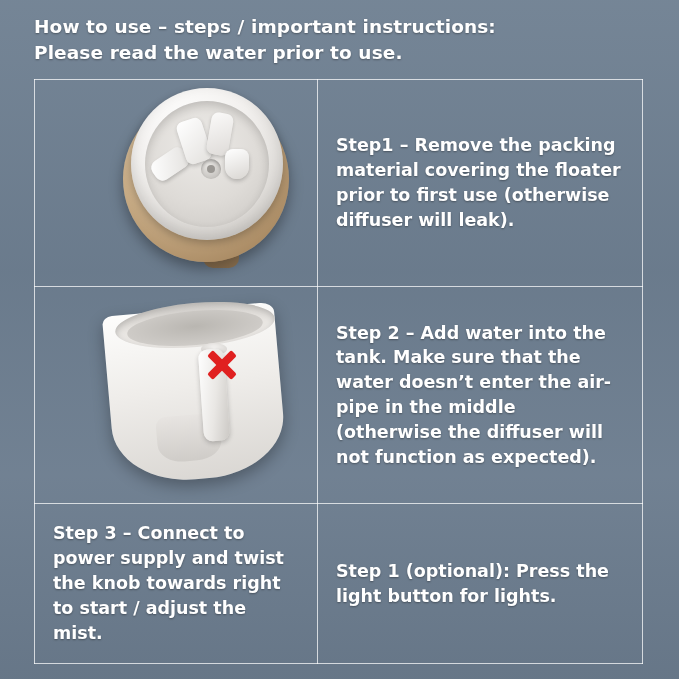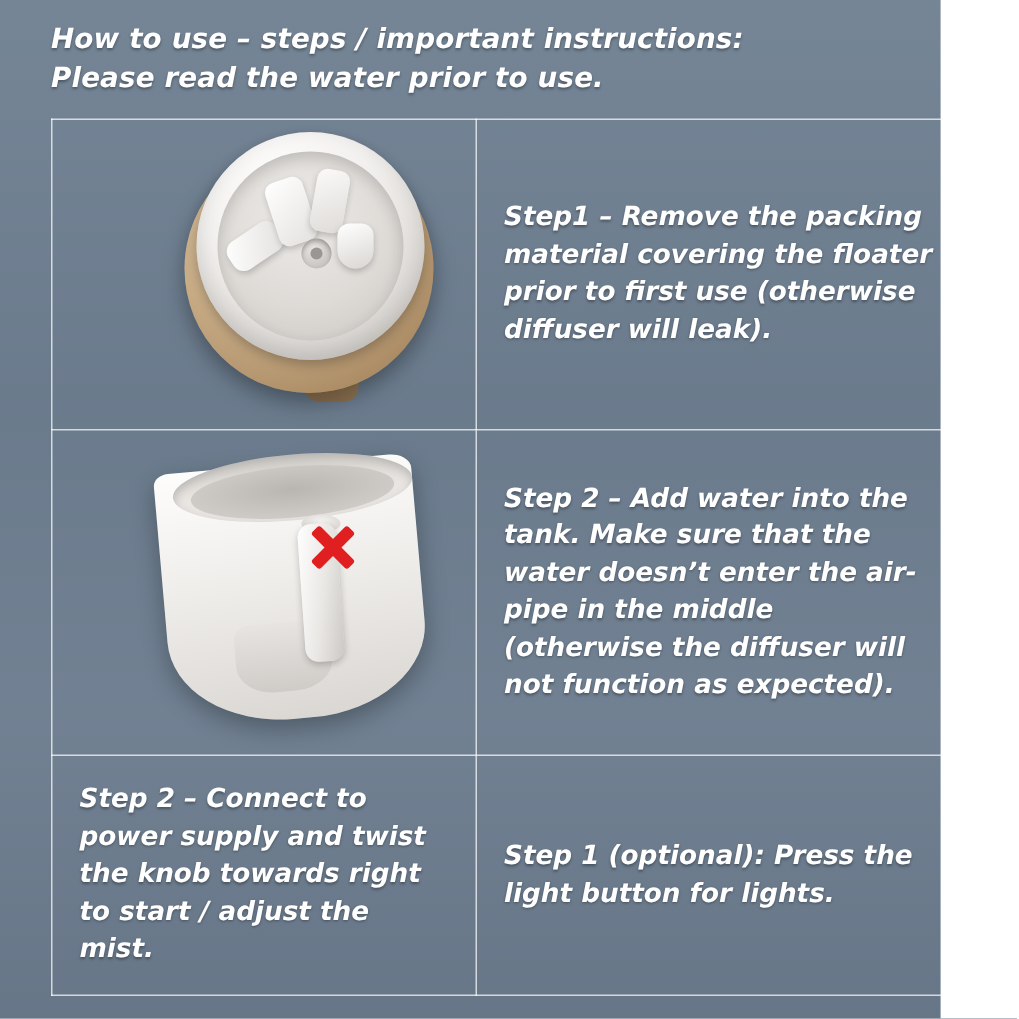--- a/index.html
+++ b/index.html
@@ -8,21 +8,21 @@
   }
   body {
     width: 679px;
     height: 679px;
     overflow: hidden;
     font-family: "DejaVu Sans", sans-serif;
   }
 
   #page {
     position: relative;
-    width: 627px;
+    width: 679px;
     height: 679px;
     box-sizing: border-box;
     background-color: #6e7f91;
     background-image:
       
       repeating-linear-gradient(90deg,
         rgba(255,255,255,0.045) 0px,
         rgba(255,255,255,0.045) 1px,
         rgba(0,0,0,0.00) 1px,
         rgba(0,0,0,0.00) 5px,
@@ -35,21 +35,20 @@
         rgba(255,255,255,0.05) 2px,
         rgba(0,0,0,0.00) 2px,
         rgba(0,0,0,0.00) 27px,
         rgba(0,0,0,0.06) 27px,
         rgba(0,0,0,0.06) 29px,
         rgba(0,0,0,0.00) 29px,
         rgba(0,0,0,0.00) 61px),
       linear-gradient(180deg, #7b8b9c 0%, #6b7c8e 28%, #788899 55%, #65768a 80%, #75footer 100%),
       linear-gradient(180deg, #7b8b9c 0%, #6b7c8e 28%, #788899 55%, #65768a 80%, #73footer 100%);
     background-color: #6e7f91;
-    font-style: italic;
   }
 
   
   #page::before {
     content: "";
     position: absolute;
     inset: 0;
     background:
       linear-gradient(180deg, rgba(130,145,160,0.35) 0%, rgba(95,110,126,0.25) 40%, rgba(120,134,150,0.30) 70%, rgba(88,102,118,0.35) 100%);
     pointer-events: none;
@@ -355,21 +354,21 @@
             </div>
           </div>
         </td>
         <td class="col-right">
           <div class="cell-text">Step 2 – Add water into the tank. Make sure that the water doesn’t enter the air-pipe in the middle (otherwise the diffuser will not function as expected).</div>
         </td>
       </tr>
 
       <tr class="row3">
         <td class="col-left">
-          <div class="cell-text">Step 2 – Connect to power supply and twist the knob towards right to start / adjust the mist.</div>
+          <div class="cell-text">Step 3 – Connect to power supply and twist the knob towards right to start / adjust the mist.</div>
         </td>
         <td class="col-right">
           <div class="cell-text">Step 1 (optional): Press the light button for lights.</div>
         </td>
       </tr>
     </tbody>
       </table>
 
     <div class="spacer-bottom"></div>
   </div>

